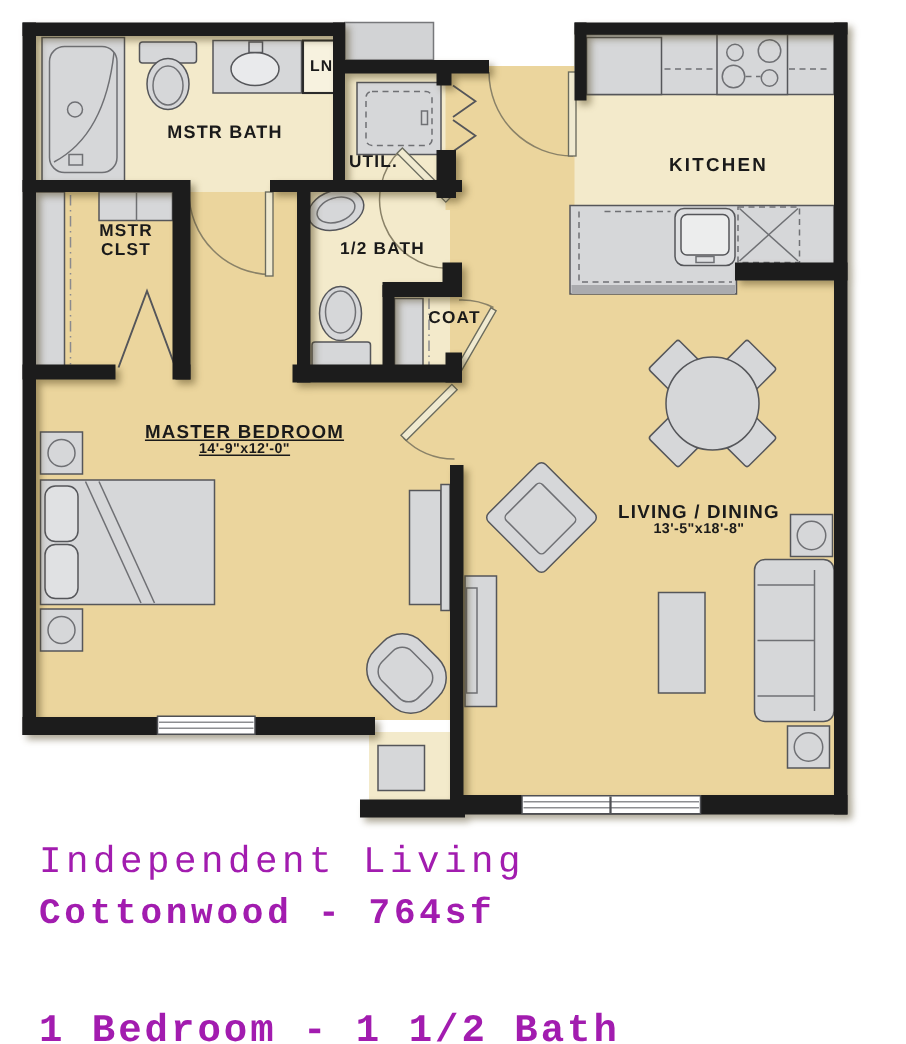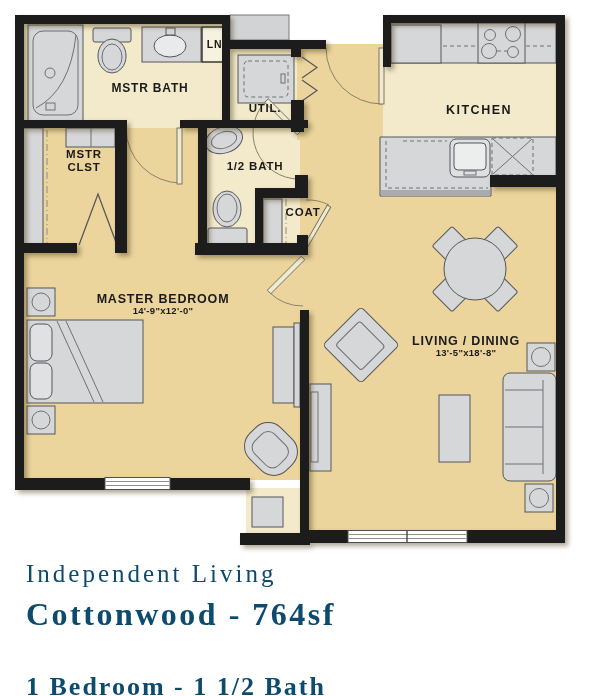--- a/index.html
+++ b/index.html
@@ -25,21 +25,21 @@
   .dashdot{fill:none;stroke:#8a8a8e;stroke-width:1;stroke-dasharray:7 3 1 3;}
   .leaf{fill:#f0ead0;stroke:#6b6c5e;stroke-width:.9;}
   .arc{fill:none;stroke:#8a8268;stroke-width:1;}
   .winrect{fill:#ffffff;stroke:#4f5054;stroke-width:1;}
   .winline{stroke:#8d8e91;stroke-width:1;}
   
   .lbl{position:absolute;color:var(--text,#1a1a1a);font-weight:bold;text-align:center;
        letter-spacing:.8px;line-height:1.15;white-space:nowrap;}
   .dim{font-size:9.5px;letter-spacing:.3px;font-weight:bold;}
   
-  .cap{position:absolute;left:26px;color:#0c4a6e;font-family:Liberation Serif, serif;white-space:nowrap;}
+  .cap{position:absolute;left:26px;color:#a21caf;font-family:Liberation Mono, monospace;white-space:nowrap;}
 </style>
 </head>
 <body>
 
 <div class="stage">
 
   <div>
     <div class="floor tan" style="left:23px;top:120px;width:277px;height:360px;"></div>
     <div class="floor cream" style="left:20px;top:20px;width:205px;height:108px;"></div>
     <div class="floor cream" style="left:225px;top:44px;width:75px;height:84px;"></div>
@@ -268,37 +268,37 @@
       <rect x="348" y="530.5" width="119" height="12" class="winrect"></rect>
       <line x1="349" y1="534.5" x2="466" y2="534.5" class="winline"></line>
       <line x1="349" y1="538.5" x2="466" y2="538.5" class="winline"></line>
       <line x1="407" y1="531" x2="407" y2="542" stroke="#4f5054" stroke-width="1.5"></line>
     </g>
   </svg>
 
   <div>
     <div class="lbl" style="left:95px;top:82px;width:110px;font-size:12px;">MSTR BATH</div>
     <div class="lbl" style="left:202px;top:38px;width:25px;font-size:10.5px;">LN</div>
-    <div class="lbl" style="left:236px;top:102px;width:58px;font-size:11.5px;text-align:center;">UTIL.</div>
+    <div class="lbl" style="left:220px;top:102px;width:58px;font-size:11.5px;text-align:center;">UTIL.</div>
     <div class="lbl" style="left:207px;top:160px;width:96px;font-size:11.5px;">1/2 BATH</div>
     <div class="lbl" style="left:277px;top:206px;width:52px;font-size:11.5px;">COAT</div>
     <div class="lbl" style="left:50px;top:148px;width:68px;font-size:11.5px;text-align:center;">
       <span style="display:block;">MSTR</span>
       <span style="display:block;">CLST</span>
     </div>
-    <div class="lbl" style="left:78px;top:292px;width:170px;font-size:12.5px;">
+    <div class="lbl" style="left:78px;top:281px;width:170px;font-size:12.5px;text-decoration:underline;">
       <span style="display:block;">MASTER BEDROOM</span>
       <span class="dim" style="display:block;">14'-9"x12'-0"</span>
     </div>
     <div class="lbl" style="left:430px;top:92px;width:98px;font-size:12.5px;letter-spacing:1.5px;margin-top:11px;">KITCHEN</div>
     <div class="lbl" style="left:396px;top:322px;width:140px;font-size:12.5px;margin-top:12px;">
       <span style="display:block;">LIVING / DINING</span>
       <span class="dim" style="display:block;">13'-5"x18'-8"</span>
     </div>
   </div>
 
   <div>
     <div class="cap" style="top:560px;font-size:25px;font-weight:400;letter-spacing:3px;">Independent Living</div>
-    <div class="cap" style="top:596px;font-size:32px;font-weight:700;letter-spacing:2.5px;">Cottonwood - 764sf</div>
+    <div class="cap" style="top:596px;font-size:24px;font-weight:700;letter-spacing:2.5px;">Cottonwood - 764sf</div>
     <div class="cap" style="top:652px;font-size:26px;font-weight:700;letter-spacing:2px;margin-top:20px;">1 Bedroom - 1 1/2 Bath</div>
   </div>
 
 </div>
 
 </body></html>

